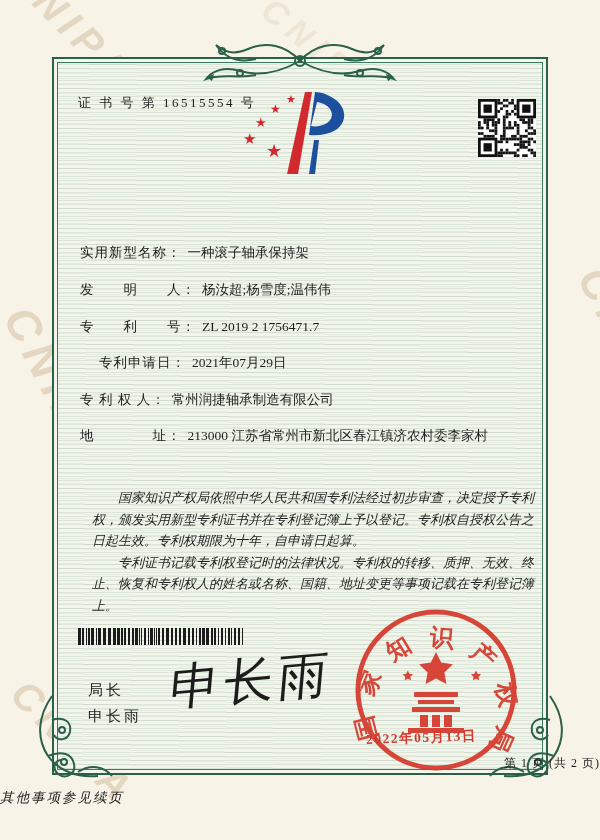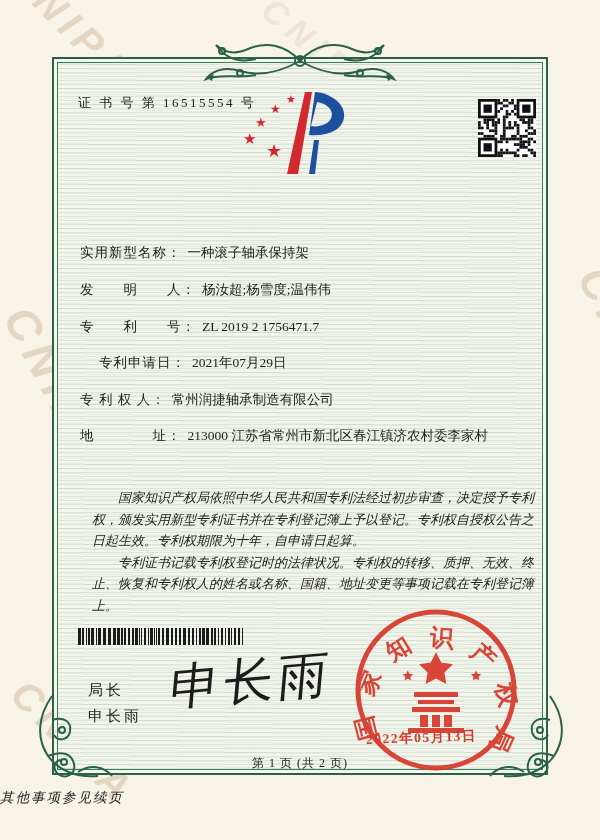--- a/index.html
+++ b/index.html
@@ -37,21 +37,21 @@
   #barcode .bar{background:#1b1b1b;height:100%;}
   #director{left:88px;top:681px;font-size:15px;letter-spacing:3px;
             font-family:Liberation Mono, monospace;color:#222;}
   #director div{margin-bottom:7px;}
   #signature{left:170px;top:648px;font-size:50px;color:#1c1c1c;
              transform:rotate(-5deg) skewX(-10deg);letter-spacing:4px;
              font-family:"DejaVu Serif",serif;}
   #seal{left:352px;top:606px;width:168px;height:168px;opacity:0.92;}
   #seal-date{left:366px;top:729px;font-size:13.5px;font-weight:bold;color:#d5382a;
              letter-spacing:1.5px;transform:rotate(-2deg);}
-  #page-num{left:0;top:755px;width:600px;text-align:center;font-size:12px;letter-spacing:1px;}
+  #page-num{left:0;top:755px;width:600px;text-align:right;font-size:12px;letter-spacing:1px;}
   #footer-note{left:0;top:789px;width:600px;text-align:left;font-size:13.5px;
                font-style:italic;color:#222;letter-spacing:2px;}
 </style>
 </head>
 <body>
 
 <div id="page">
 
   <div class="wm" style="left:-8px;top:2px;font-size:40px;transform:rotate(45deg);">CNIPA</div>
   <div class="wm" style="left:-30px;top:360px;font-size:46px;transform:rotate(62deg);">CNIPA</div>

